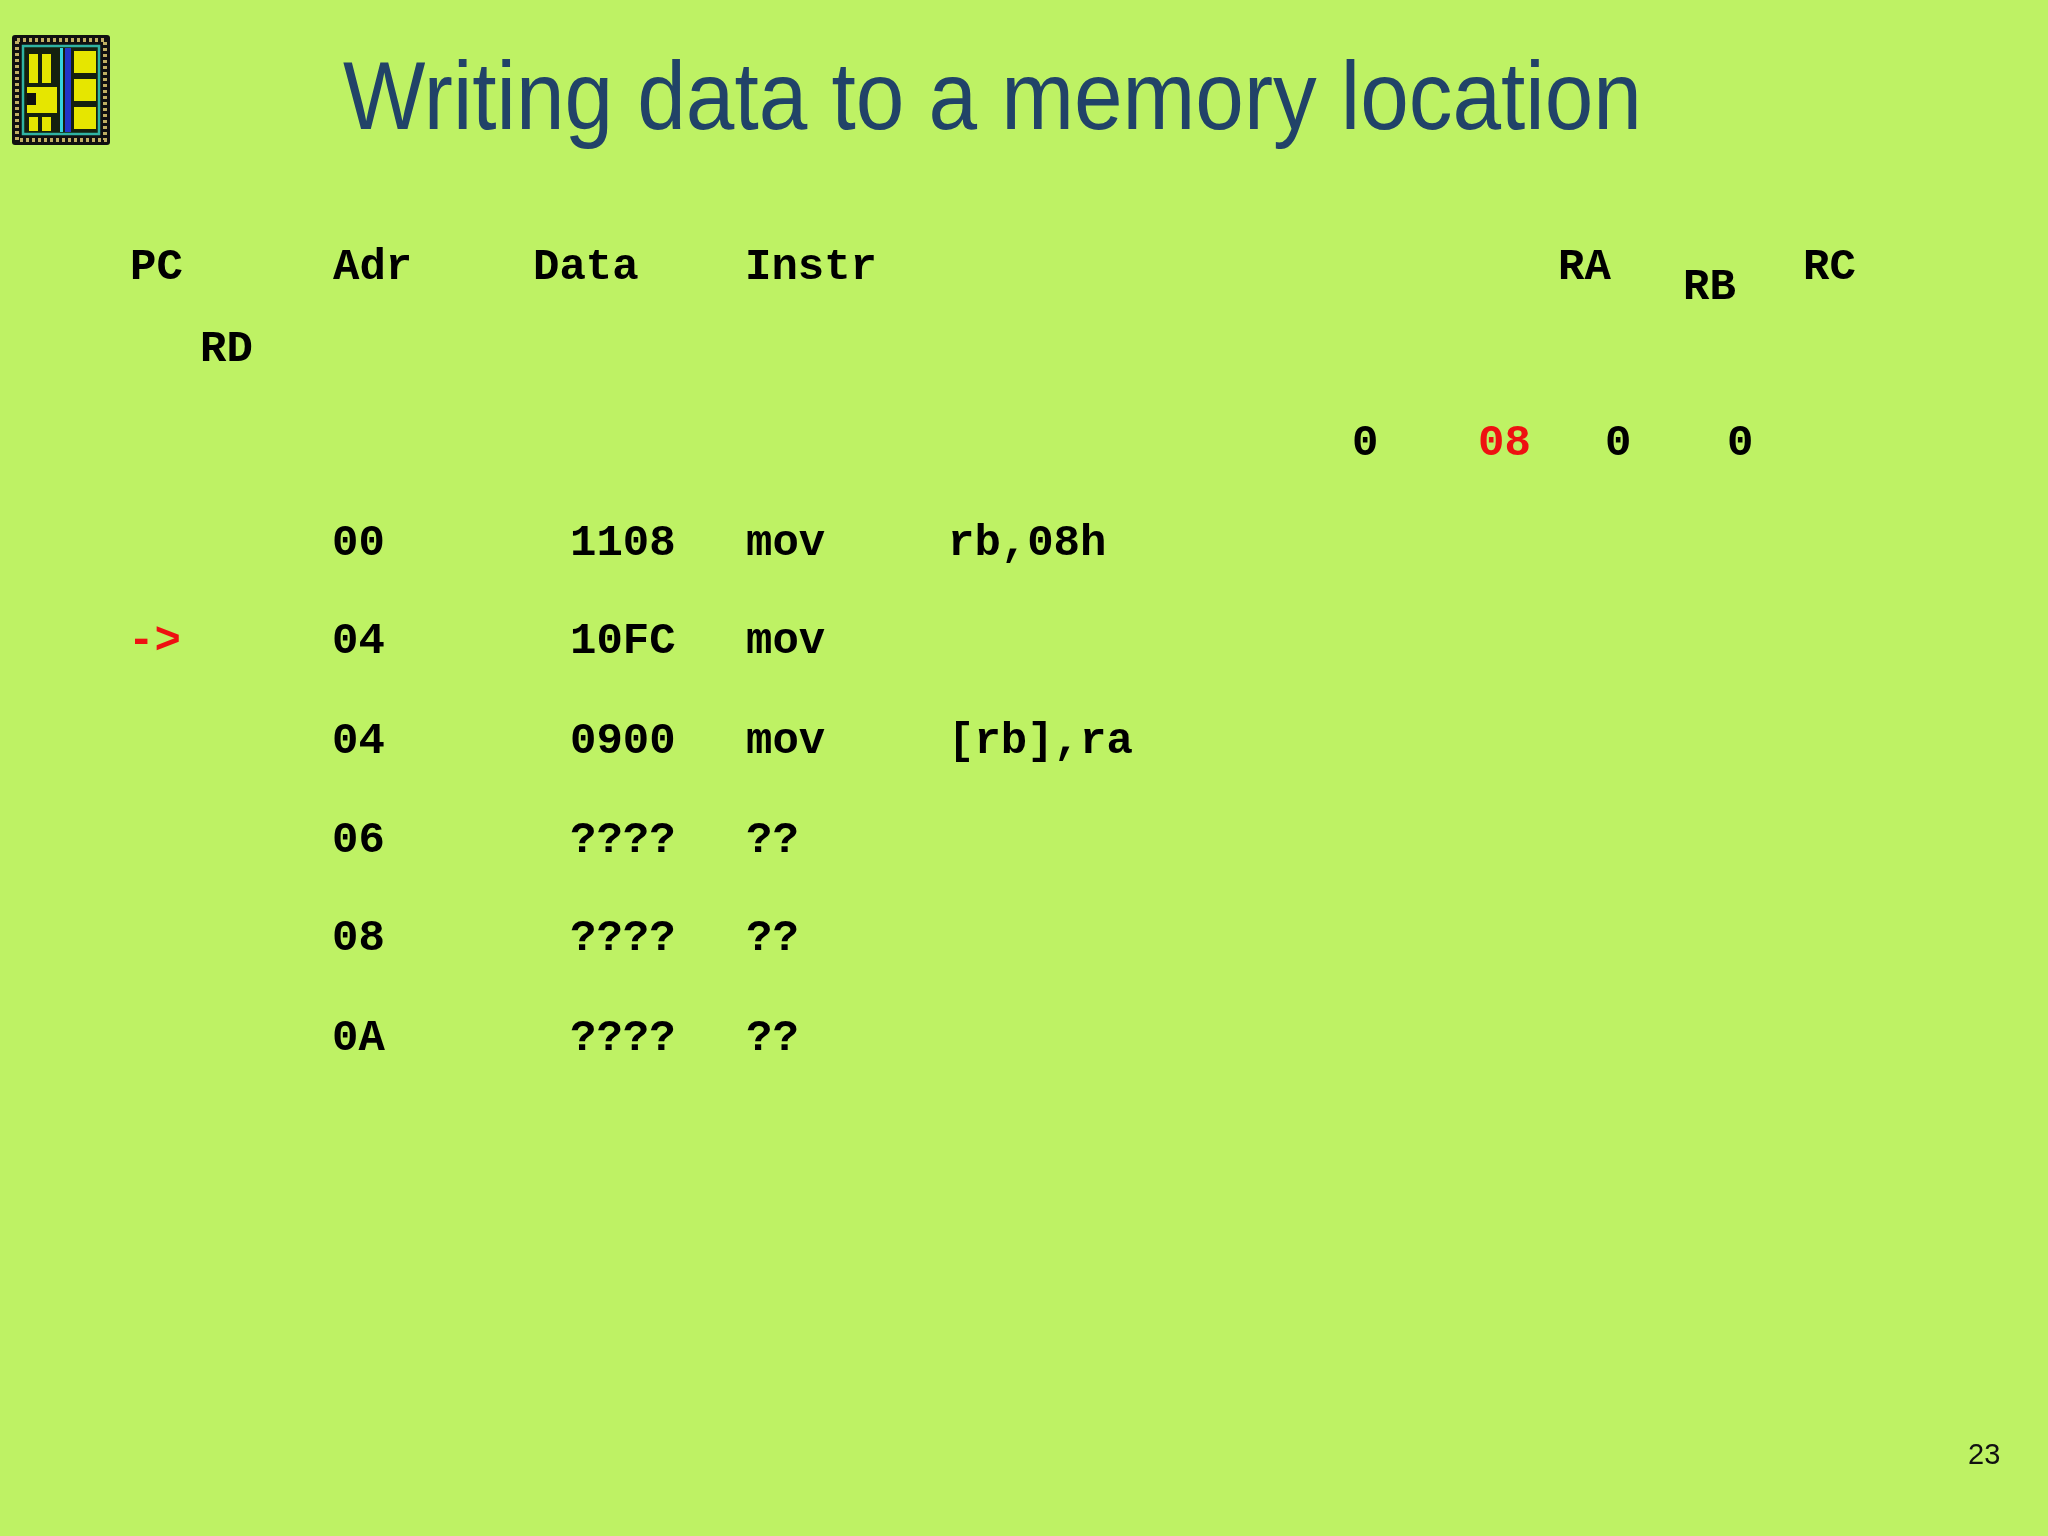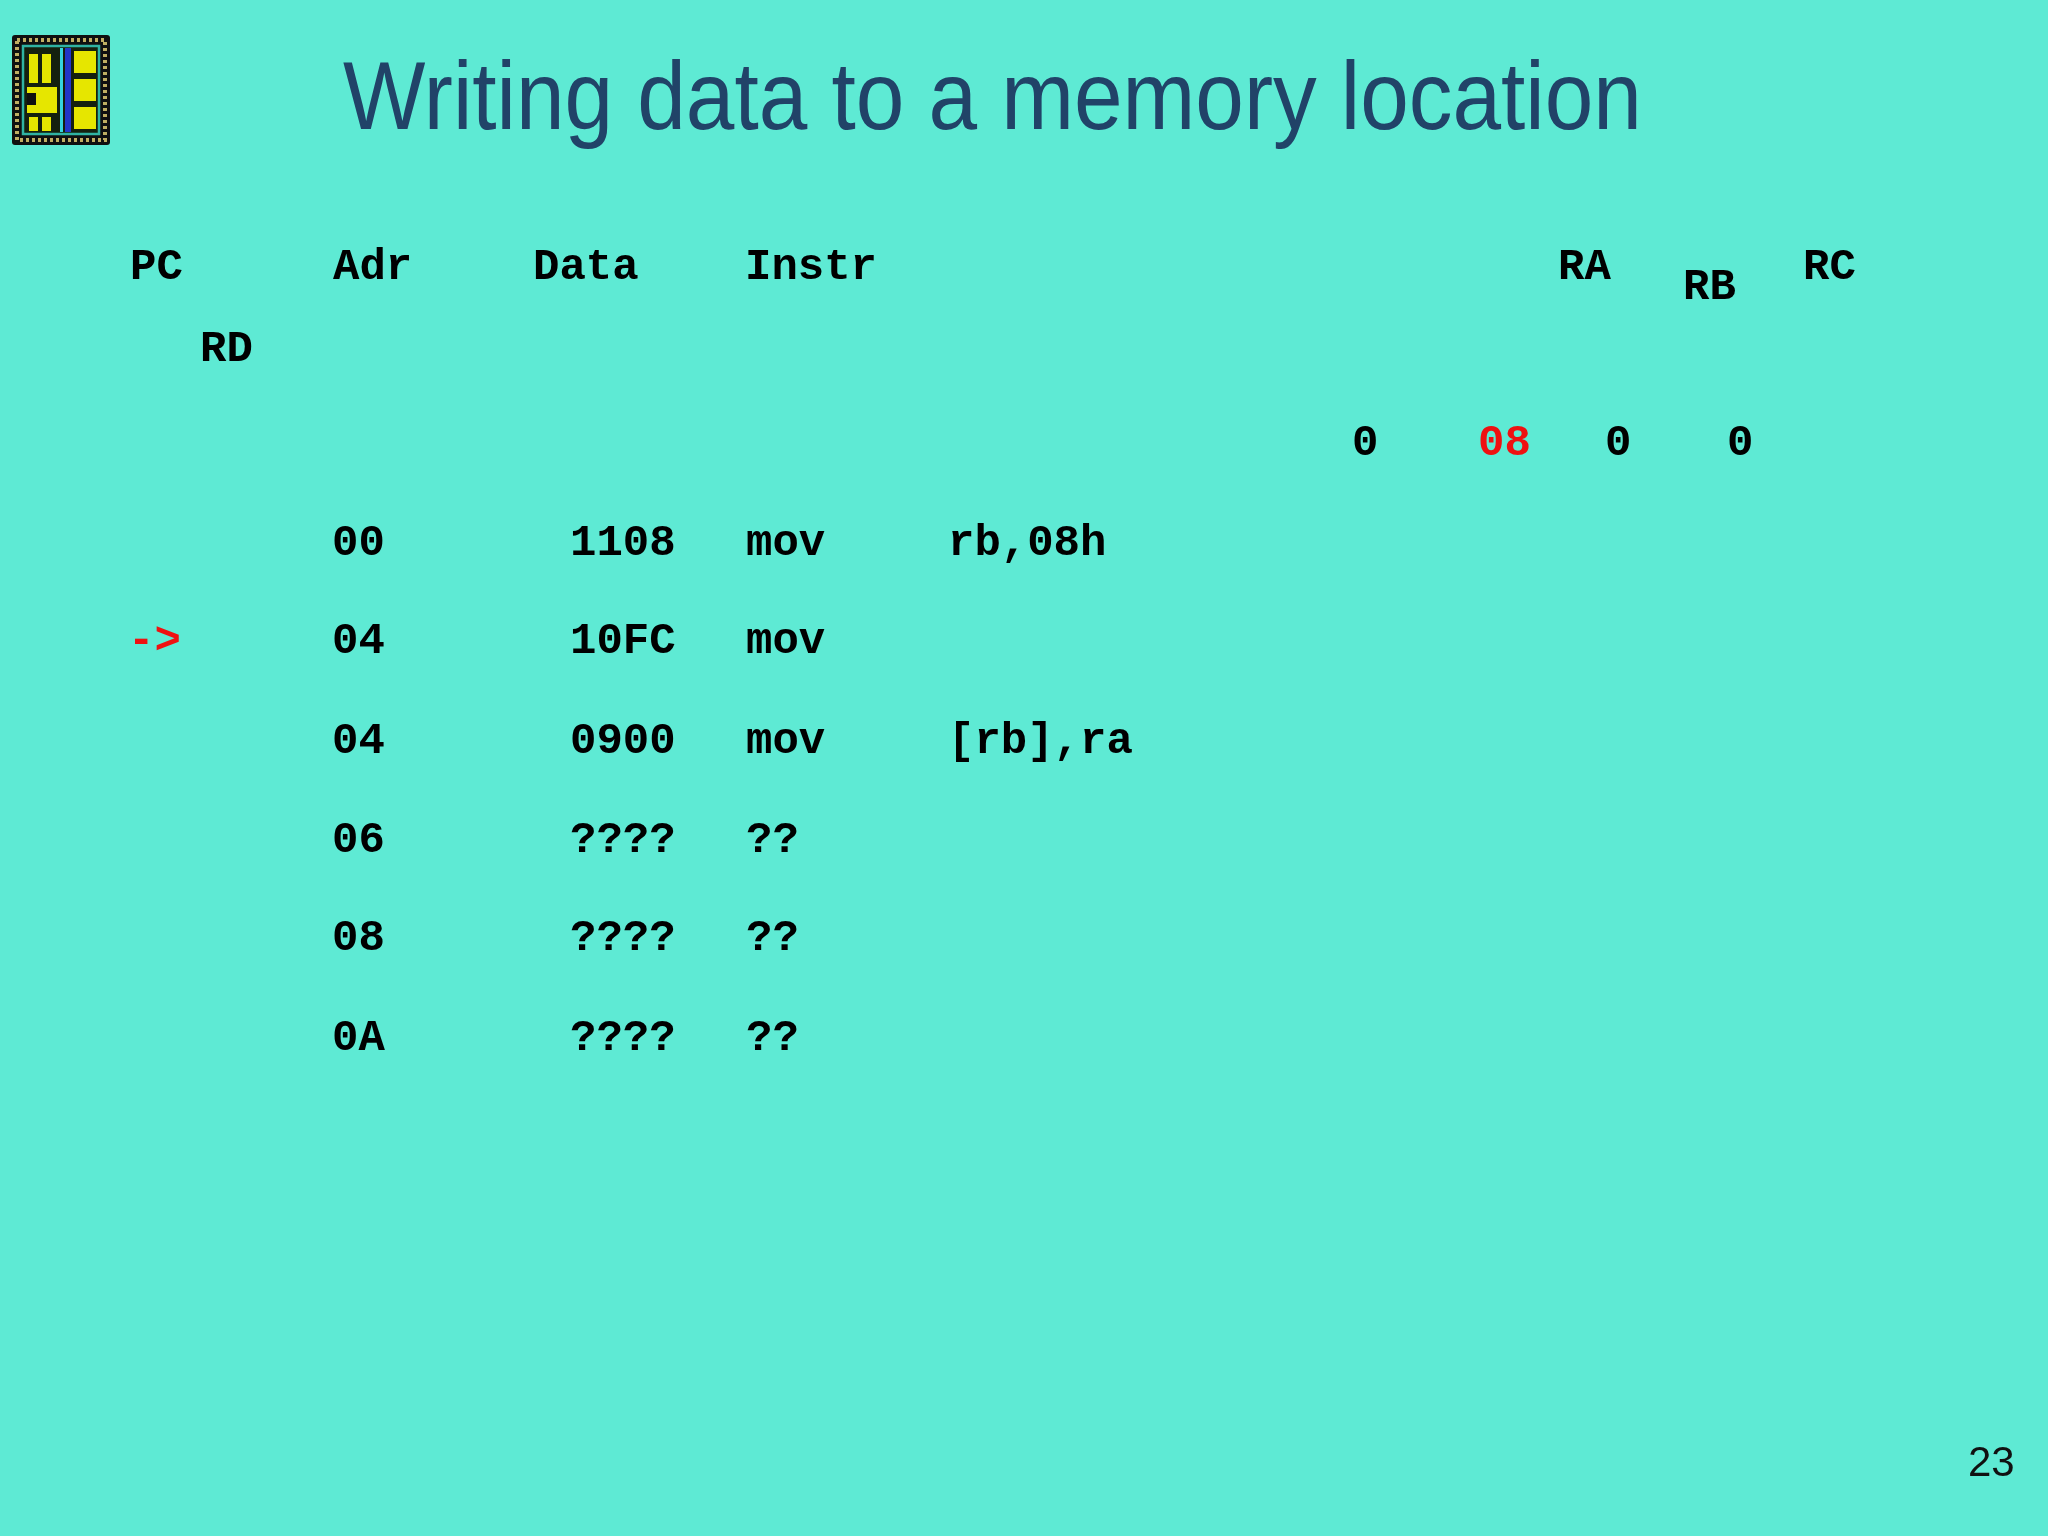--- a/index.html
+++ b/index.html
@@ -1,19 +1,19 @@
 <!DOCTYPE html>
 <html><head>
 <meta charset="utf-8">
 <style>
   html,body{margin:0;padding:0;background:#888;}
   .slide{
     position:relative;
     width:2048px;height:1536px;
-    background:#5eead4;
+    background:#bef264;
     overflow:hidden;
     font-family:"Liberation Sans",sans-serif;
   }
   .title{
     position:absolute;
     left:343px;top:40px;
     font-size:97px;
     font-weight:400;
     color:#214368;
     white-space:nowrap;
@@ -38,21 +38,21 @@
   .c-pc{left:130px;}   .c-adrh{left:333px;}  .c-datah{left:533px;}
   .c-instrh{left:745px;} .c-ra{left:1558px;} .c-rb{left:1683px;margin-top:20px;} .c-rc{left:1803px;}
   .c-rd{left:200px;}
   
   .c-v0{left:1352px;} .c-v1{left:1478px;} .c-v2{left:1605px;} .c-v3{left:1727px;}
   
   .c-arrow{left:128px;} .c-adr{left:332px;} .c-data{left:563px;margin-left:7px;}
   .c-mnem{left:746px;}  .c-op{left:948px;}
   .pagenum{
     position:absolute;left:1968px;top:1438px;
-    font-size:42px;color:#111;
+    font-size:29px;color:#111;
   }
 </style>
 </head>
 <body>
 
 <div class="slide">
 
   <svg class="chip" viewBox="0 0 98 110" aria-hidden="true">
     <rect x="0" y="0" width="98" height="110" rx="3" fill="#101010"></rect>
     <rect x="5" y="5" width="88" height="100" fill="none" stroke="#bfae62" stroke-width="4" stroke-dasharray="3 3"></rect>

